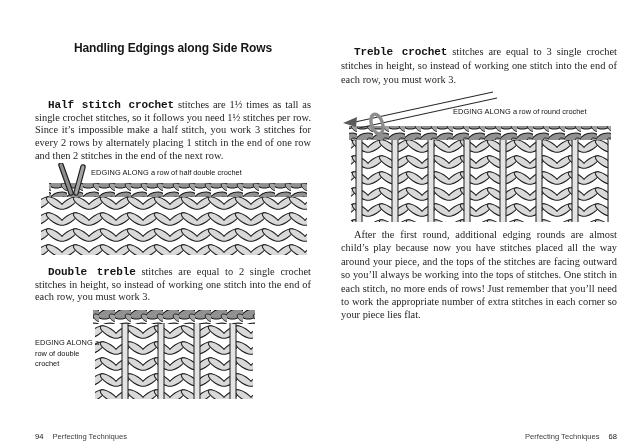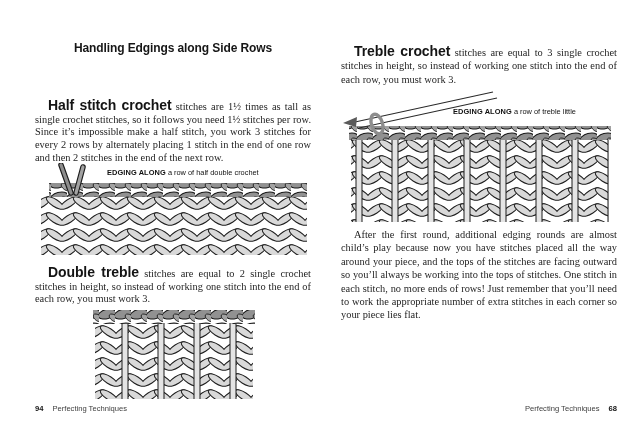--- a/index.html
+++ b/index.html
@@ -13,38 +13,38 @@
   .abs{position:absolute;left:0;right:0;}
   .title{
     font-family:"Liberation Sans",sans-serif;font-weight:700;font-size:12px;
     text-align:center;margin:0;letter-spacing:-0.1px;color:#161616;
   }
   p.body{margin:0;font-size:10.4px;text-align:justify;}
   .lh-left{line-height:12.7px;}
   .lh-right{line-height:13.4px;}
   .indent{text-indent:13px;}
   .lead{
-    font-family:Liberation Sans, sans-serif;font-weight:700;font-size:14px;
+    font-family:Liberation Mono, monospace;font-weight:700;font-size:11px;
     letter-spacing:-0.1px;color:#141414;
   }
   .fig{position:absolute;left:0;width:276px;}
   .fig svg{display:block;}
   .caption{
     position:absolute;font-family:"Liberation Sans",sans-serif;font-size:7.4px;
     line-height:10.5px;color:#101010;white-space:nowrap;
   }
-  .caption .cap-lead{font-weight:700;letter-spacing:0.1px;margin-top:8px;}
+  .caption .cap-lead{font-weight:400;letter-spacing:0.1px;margin-top:8px;}
   .cap-block{white-space:normal;width:66px;}
   .footer{
     position:absolute;top:404px;left:0;right:0;
     font-family:"Liberation Sans",sans-serif;font-size:7.6px;color:#3d3d3d;
     display:flex;gap:9px;align-items:baseline;
   }
   .footer.right{justify-content:flex-end;}
-  .pagenum{font-weight:700;color:#141414;}
+  .pagenum{font-weight:400;color:#141414;margin-top:28px;}
   .defs-holder{position:absolute;width:0;height:0;overflow:hidden;}
 </style>
 </head>
 <body>
 
 <svg class="defs-holder" aria-hidden="true">
   <defs>
     <pattern id="p-body" width="27" height="16" patternUnits="userSpaceOnUse">
       <ellipse cx="7" cy="8" rx="10" ry="3.6" transform="rotate(-33 7 8)" stroke="#1c1c1c" stroke-width="1" fill="#d9d9d9"></ellipse>
       <ellipse cx="20" cy="8" rx="10" ry="3.6" transform="rotate(33 20 8)" stroke="#1c1c1c" stroke-width="1" fill="#d9d9d9"></ellipse>
@@ -70,31 +70,32 @@
     <svg width="276" height="96" viewBox="0 0 276 96">
       <rect x="6" y="33" width="266" height="59" fill="url(#p-body)"></rect>
       <rect x="14" y="20" width="258" height="14" fill="url(#p-edge)"></rect>
       <g>
         <path d="M36,30 L26,2" stroke="#1c1c1c" stroke-width="5.5" stroke-linecap="round"></path>
         <path d="M36,30 L26,2" stroke-width="3.2" stroke-linecap="round" fill="none" stroke="#8d8d8d"></path>
         <path d="M41,30 L48,4" stroke="#1c1c1c" stroke-width="5.5" stroke-linecap="round"></path>
         <path d="M41,30 L48,4" stroke-width="3.2" stroke-linecap="round" fill="none" stroke="#a2a2a2"></path>
       </g>
     </svg>
-    <figcaption class="caption" style="left:72px;top:5px;"><span class="cap-lead">EDGING ALONG</span><span> a row of half double crochet</span></figcaption>
+    <figcaption class="caption" style="left:56px;top:5px;"><span class="cap-lead">EDGING ALONG</span><span> a row of half double crochet</span></figcaption>
   </figure>
 
   <p class="body lh-left indent abs" style="top:266px;"><span class="lead">Double treble</span><span> stitches are equal to 2 single crochet stitches in height, so instead of working one stitch into the end of each row, you must work 3.</span></p>
 
   <figure class="fig" style="top:308px;height:96px;margin:0;">
     <svg width="276" height="96" viewBox="0 0 276 96">
       <rect x="60" y="15" width="158" height="76" fill="url(#p-body)"></rect>
       <rect x="60" y="15" width="158" height="76" fill="url(#p-post)"></rect>
       <rect x="58" y="2" width="162" height="14" fill="url(#p-edge)"></rect>
     </svg>
+    <figcaption class="caption cap-block" style="left:0;top:30px;"><span class="cap-lead">EDGING ALONG</span><span> a row of double crochet</span></figcaption>
   </figure>
 
   <div class="footer">
     <span class="pagenum">94</span>
     <span>Perfecting Techniques</span>
   </div>
 </section>
 
 <section class="page page-right">
 
@@ -105,21 +106,21 @@
       <rect x="10" y="49" width="258" height="83" fill="url(#p-body)"></rect>
       <rect x="10" y="49" width="258" height="83" fill="url(#p-post)"></rect>
       <rect x="8" y="36" width="262" height="14" fill="url(#p-edge)"></rect>
       <g>
         <line x1="14" y1="32" x2="152" y2="2" stroke="#2a2a2a" stroke-width="1.1"></line>
         <line x1="18" y1="38" x2="156" y2="8" stroke="#2a2a2a" stroke-width="1.1"></line>
         <polygon points="2,33 16,27 15,37" fill="#5a5a5a"></polygon>
         <ellipse cx="36" cy="34" rx="5.5" ry="10" transform="rotate(-18 36 34)" fill="none" stroke-width="3.4" stroke="#8d8d8d"></ellipse>
       </g>
     </svg>
-    <figcaption class="caption" style="left:112px;top:17px;"><span class="cap-lead">EDGING ALONG</span><span> a row of treble little</span></figcaption>
+    <figcaption class="caption" style="left:112px;top:17px;"><span class="cap-lead">EDGING ALONG</span><span> a row of round crochet</span></figcaption>
   </figure>
 
   <p class="body lh-right indent abs" style="top:228px;">After the first round, additional edging rounds are almost child’s play because now you have stitches placed all the way around your piece, and the tops of the stitches are facing outward so you’ll always be working into the tops of stitches. One stitch in each stitch, no more ends of rows! Just remember that you’ll need to work the appropriate number of extra stitches in each corner so your piece lies flat.</p>
 
   <div class="footer right">
     <span>Perfecting Techniques</span>
     <span class="pagenum">68</span>
   </div>
 </section>
 

